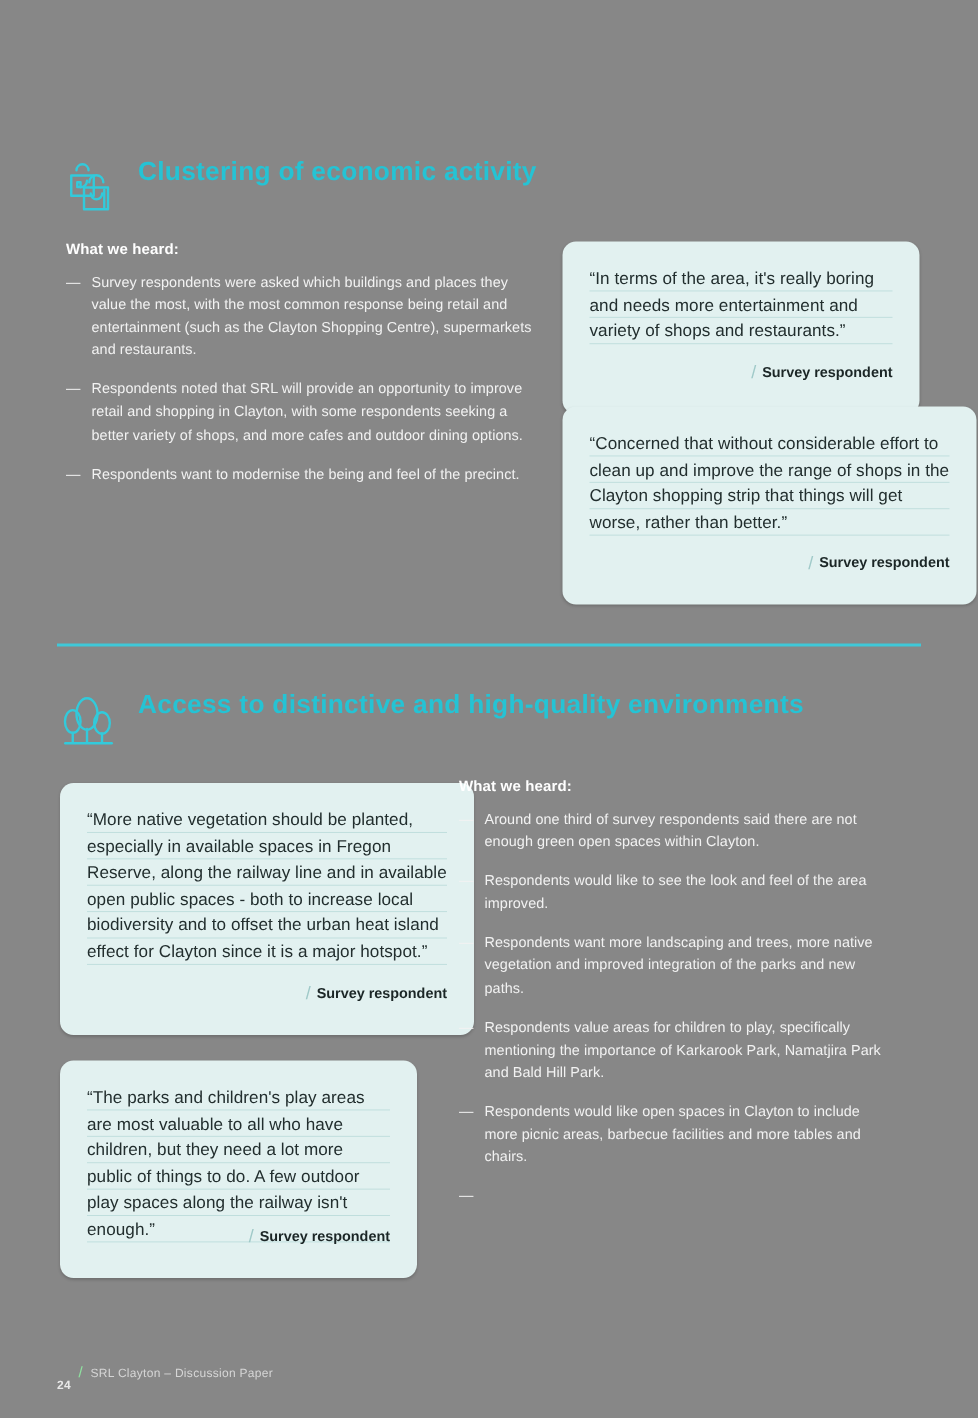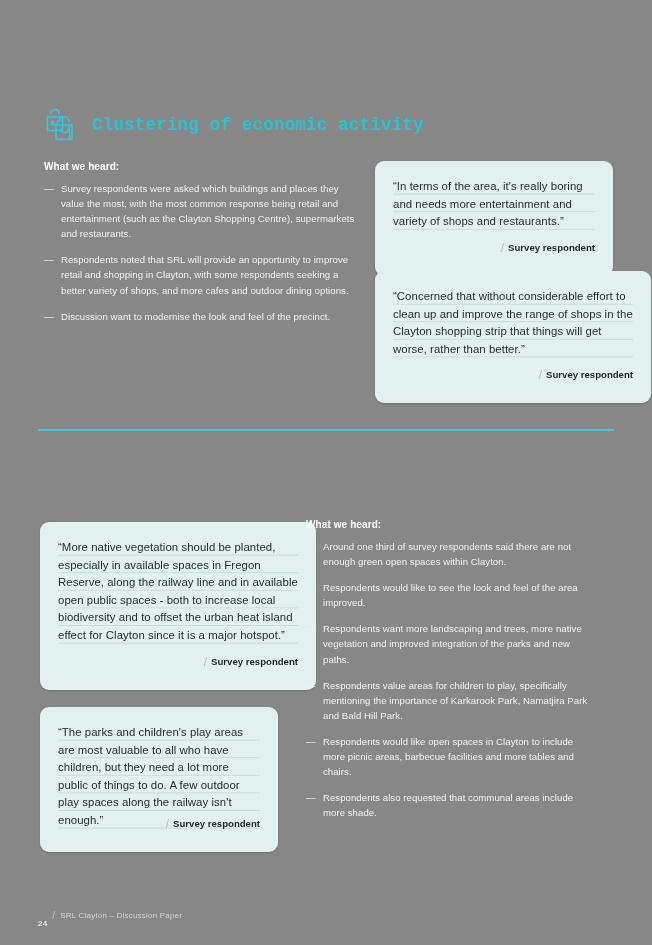--- a/index.html
+++ b/index.html
@@ -17,23 +17,22 @@
     position: absolute;
     left: 0; top: 0;
     width: 652px;
     height: 945px;
   }
 
   
   .section-head {
     position: absolute;
     display: flex;
-    align-items: center;
+    align-items: flex-start;
     gap: 12px;
-    font-family: Liberation Mono, monospace;
   }
   .section-icon {
     width: 42px;
     height: 42px;
     flex: 0 0 42px;
     display: block;
   }
   .section-title {
     font-size: 17.5px;
     font-weight: bold;
@@ -164,41 +163,55 @@
       <li class="bullet">
         <span class="dash">—</span>
         <span>Survey respondents were asked which buildings and places they value the most, with the most common response being retail and entertainment (such as the Clayton Shopping Centre), supermarkets and restaurants.</span>
       </li>
       <li class="bullet">
         <span class="dash">—</span>
         <span>Respondents noted that SRL will provide an opportunity to improve retail and shopping in Clayton, with some respondents seeking a better variety of shops, and more cafes and outdoor dining options.</span>
       </li>
       <li class="bullet">
         <span class="dash">—</span>
-        <span>Discussion want to modernise the look and feel of the precinct.</span>
+        <span>Respondents want to modernise the being and feel of the precinct.</span>
       </li>
     </ul>
   </div>
 
   <div class="quote-card" style="left:375px; top:161px; width:238px;">
     <p class="quote-text">“In terms of the area, it's really boring and needs more entertainment and variety of shops and restaurants.”</p>
     <div class="quote-attrib">
       <span class="attrib-slash">/</span><span>Survey respondent</span>
     </div>
   </div>
 
   <div class="quote-card" style="left:375px; top:271px; width:276px;">
     <p class="quote-text">“Concerned that without considerable effort to clean up and improve the range of shops in the Clayton shopping strip that things will get worse, rather than better.”</p>
     <div class="quote-attrib">
       <span class="attrib-slash">/</span><span>Survey respondent</span>
     </div>
   </div>
 
   <div class="divider" style="left:38px; top:429px; width:576px;"></div>
 
+  <div class="section-head" style="left:38px; top:459px;">
+    <span class="section-icon">
+      <svg viewBox="0 0 42 42" width="42" height="42" fill="none" stroke="#32cadb" stroke-width="1.6" stroke-linecap="round" stroke-linejoin="round">
+        <ellipse cx="20" cy="17" rx="7" ry="10.5"></ellipse>
+        <ellipse cx="10.5" cy="22" rx="5.2" ry="7.6"></ellipse>
+        <ellipse cx="30" cy="23" rx="5.2" ry="7.2"></ellipse>
+        <path d="M20 27v9"></path>
+        <path d="M10.5 29.5V36"></path>
+        <path d="M30 30v6"></path>
+        <path d="M5.5 36.5h31"></path>
+      </svg>
+    </span>
+    <span class="section-title">Access to distinctive and high-quality environments</span>
+  </div>
 
   <div class="quote-card" style="left:40px; top:522px; width:276px;">
     <p class="quote-text">“More native vegetation should be planted, especially in available spaces in Fregon Reserve, along the railway line and in available open public spaces - both to increase local biodiversity and to offset the urban heat island effect for Clayton since it is a major hotspot.”</p>
     <div class="quote-attrib">
       <span class="attrib-slash">/</span><span>Survey respondent</span>
     </div>
   </div>
 
   <div class="quote-card" style="left:40px; top:707px; width:238px;">
     <p class="quote-text">“The parks and children's play areas are most valuable to all who have children, but they need a lot more public of things to do. A few outdoor play spaces along the railway isn't enough.”</p>
@@ -225,21 +238,20 @@
       <li class="bullet">
         <span class="dash">—</span>
         <span>Respondents value areas for children to play, specifically mentioning the importance of Karkarook Park, Namatjira Park and Bald Hill Park.</span>
       </li>
       <li class="bullet">
         <span class="dash">—</span>
         <span>Respondents would like open spaces in Clayton to include more picnic areas, barbecue facilities and more tables and chairs.</span>
       </li>
       <li class="bullet">
         <span class="dash">—</span>
-        <span>Respondents also requested that communal areas include more shade.</span>
       </li>
     </ul>
   </div>
 
   <div class="footer">
     <span class="footer-page">24</span>
     <span class="footer-slash">/</span>
     <span class="footer-title">SRL Clayton – Discussion Paper</span>
   </div>
 

